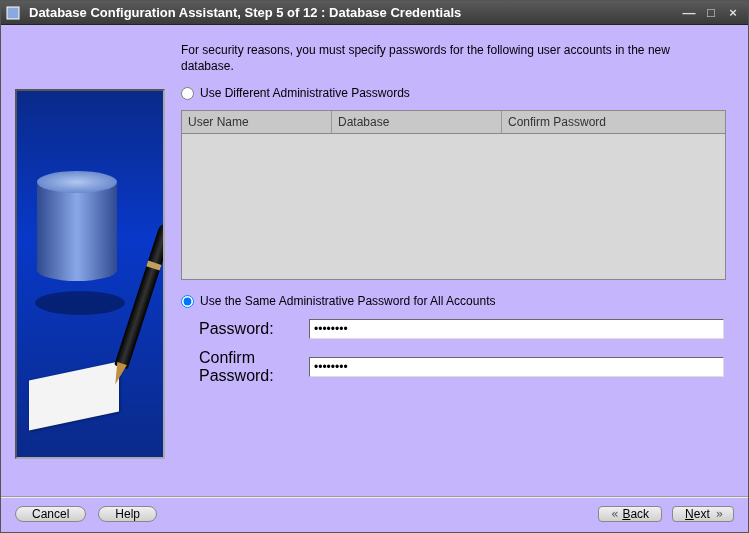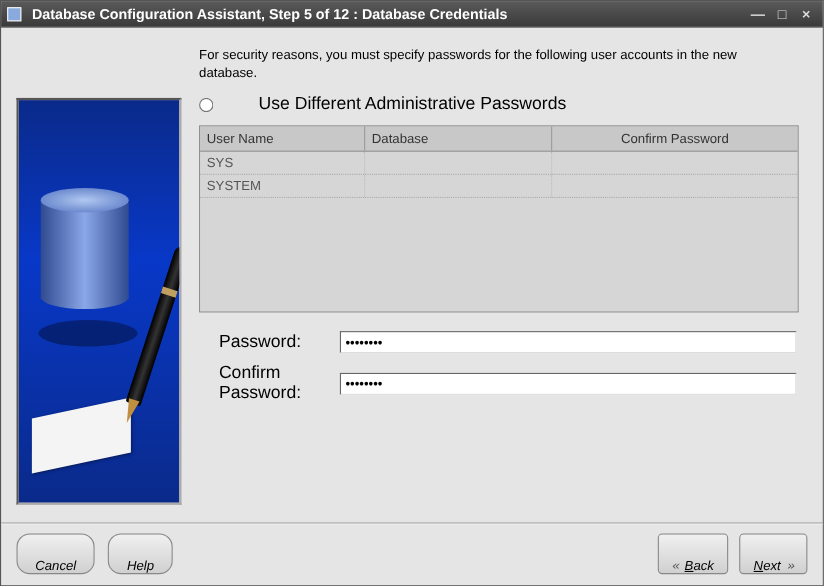--- a/index.html
+++ b/index.html
@@ -9,21 +9,21 @@
     font-family: Arial, Helvetica, sans-serif;
     font-size: 12px;
     background: #808080;
     width: 749px;
     height: 533px;
     overflow: hidden;
   }
   .window {
     width: 749px;
     height: 533px;
-    background: #e5e5e5;
+    background: #c4b5fd;
     display: flex;
     flex-direction: column;
     border: 1px solid #555;
   }
   .titlebar {
     height: 24px;
     background: linear-gradient(to bottom, #5a5a5a, #3a3a3a);
     color: #fff;
     display: flex;
     align-items: center;
@@ -76,50 +76,50 @@
   .pen::after{content:"";position:absolute;bottom:-18px;left:2px;width:0;height:0;border-left:5px solid transparent;border-right:5px solid transparent;border-top:22px solid #c09040;}
   .pen-band{position:absolute;top:40px;left:0;width:100%;height:6px;background:#c0a060;}
   .tag {
     position:absolute; bottom:36px; left:12px; width:90px; height:50px;
     background:#f4f4f4; transform:skewY(-12deg);
     box-shadow:1px 1px 3px rgba(0,0,0,0.4);
   }
   .content { flex:1; display:flex; flex-direction:column; }
   .intro { font-size:12px; color:#000; line-height:1.3; margin-bottom:10px; padding-right:10px;}
   .radio-row { display:flex; align-items:center; gap:6px; margin:2px 0 6px 0;}
-  .radio-row label { font-size:16px;margin-left:35px; }
+  .radio-row label { font-size:12px; }
   .cred-table {
     border:1px solid #888; background:#d8d8d8; height:170px; margin:4px 8px 12px 0;
     display:flex; flex-direction:column;
   }
   .cred-header { display:flex; background:#c8c8c8; border-bottom:1px solid #888;}
   .cred-header .col { padding:4px 6px; border-right:1px solid #999; font-size:12px; color:#333;}
   .cred-rows { flex:1; background:#d6d6d6;}
   .cred-row { display:flex; border-bottom:1px dotted #aaa;}
   .cred-row .col { padding:3px 6px; border-right:1px dotted #bbb; font-size:12px; color:#555;}
-  .col.c1{width:150px;} .col.c2{width:170px;} .col.c3{flex:1; border-right:none;text-align:center;}
+  .col.c1{width:150px;} .col.c2{width:170px;} .col.c3{flex:1; border-right:none;}
   .field-row { display:flex; align-items:center; margin:5px 0 5px 18px;}
   .field-row label { width:110px; font-size:16px;}
   .field-row input[type=password] {
     flex:1; margin-right:10px; height:20px;
     border:1px solid #888; background:#fff; padding:0 4px; font-size:12px;
     border-top-color:#666; border-left-color:#666;
     border-bottom-color:#ddd; border-right-color:#ddd;
   }
   .footer {
     border-top:2px groove #eee;
     padding:8px 14px 10px 14px;
     display:flex; align-items:center;
   }
   .btn {
-    height:37px; padding:0 16px;
+    height:16px; padding:0 16px;
     background:linear-gradient(to bottom,#f0f0f0,#d0d0d0);
     border:1px solid #888; border-radius:12px;
     font-size:12px; cursor:default;
-    display:inline-flex; align-items:flex-end; gap:6px;font-style:italic;
+    display:inline-flex; align-items:center; gap:6px;
   }
   .btn .u { text-decoration: underline; }
   .footer-left { display:flex; gap:12px;}
   .footer-right { margin-left:auto; display:flex; gap:10px;}
   .nav-btn { border-radius:4px; padding:0 12px;}
   .chev { font-family: monospace; letter-spacing:-2px; color:#555;}
   input[type=radio]{margin:0;}
 </style>
 </head>
 <body>
@@ -160,34 +160,26 @@
         <input type="radio" name="pwmode" style="">
         <label>Use Different Administrative Passwords</label>
       </div>
 
       <div class="cred-table">
         <div class="cred-header">
           <div class="col c1">User Name</div>
           <div class="col c2">Database</div>
           <div class="col c3">Confirm Password</div>
         </div>
-        <div class="cred-rows">
-          <div class="cred-row">
-            <div class="col c1">SYS</div>
-            <div class="col c2"></div>
-            <div class="col c3"></div>
-          </div>
-          <div class="cred-row">
-            <div class="col c1">SYSTEM</div>
-            <div class="col c2"></div>
-            <div class="col c3"></div>
-          </div>
-        </div>
-      </div>
-
+      </div>
+
+      <div class="radio-row">
+        <input type="radio" name="pwmode" checked="" style="">
+        <label>Use the Same Administrative Password for All Accounts</label>
+      </div>
 
       <div class="field-row">
         <label>Password:</label>
         <input type="password" value="********" style="">
       </div>
       <div class="field-row">
         <label>Confirm Password:</label>
         <input type="password" value="********" style="">
       </div>
     </div>

